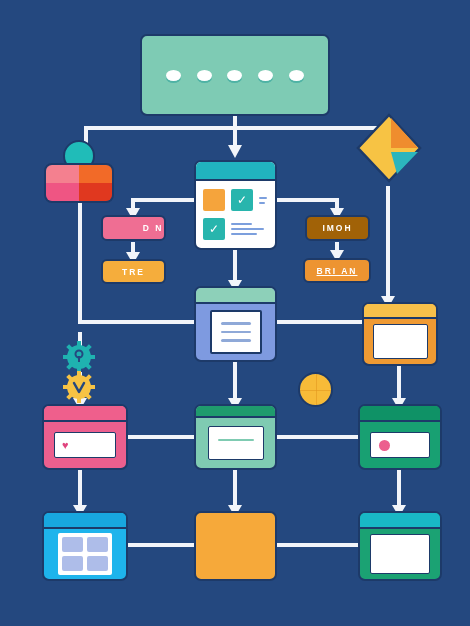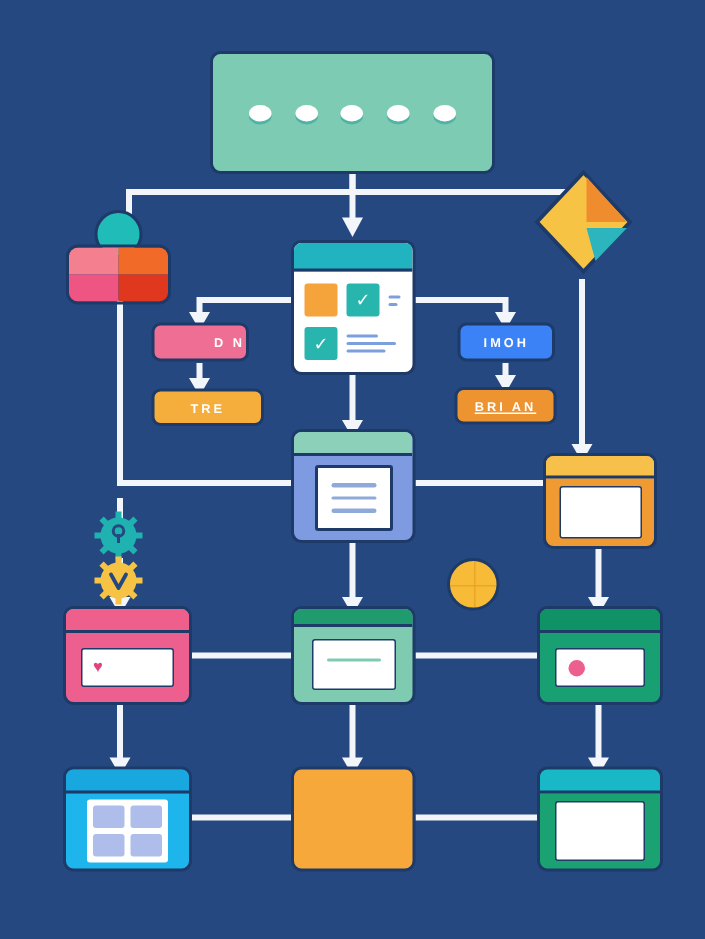--- a/index.html
+++ b/index.html
@@ -130,21 +130,21 @@
     align-items: center;
     justify-content: center;
     color: #ffffff;
     font-size: 8.5px;
     font-weight: bold;
     letter-spacing: 2px;
     text-transform: uppercase;
   }
   .pill-pink   { background: #ef6e93; padding-left: 39px; }
   .pill-yellow { background: #f5ad3c; }
-  .pill-green  { background: #3b82f6; }
+  .pill-green  { background: #a16207; }
   .pill-orange { background: #ed9431; text-decoration: underline; }
   
   .appnode {
     overflow: hidden;
     display: flex;
     flex-direction: column;
   }
   .app-head {
     flex: none;
   }
@@ -337,21 +337,21 @@
           <span class="ln" style="width:58%;"></span>
           <span class="ln" style="width:88%;"></span>
           <span class="ln" style="width:70%;"></span>
         </span>
       </div>
     </div>
   </div>
 
   <div class="pill pill-pink" style="left:101px; top:215px; width:65px; height:26px;">D N</div>
 
-  <div class="pill pill-yellow" style="left:101px; top:259px; width:75px; height:25px;text-align:right;">TRE</div>
+  <div class="pill pill-yellow" style="left:101px; top:259px; width:65px; height:25px;text-align:right;">TRE</div>
 
   <div class="pill pill-green" style="left:305px; top:215px; width:65px; height:26px;">IMOH</div>
 
   <div class="pill pill-orange" style="left:303px; top:258px; width:68px; height:25px;">BRI AN</div>
 
   <div class="node appnode" style="left:194px; top:286px; width:83px; height:76px; background:#7e9ae0;">
     <div class="app-head" style="height:14px; background:#8dd0b9; border-bottom:2.5px solid #1d3a69;"></div>
     <div class="app-body">
       <div class="inner-white doc-lines" style="width:52px; height:44px; border:2px solid #1d3a69;">
         <div class="doc-ln"></div>

